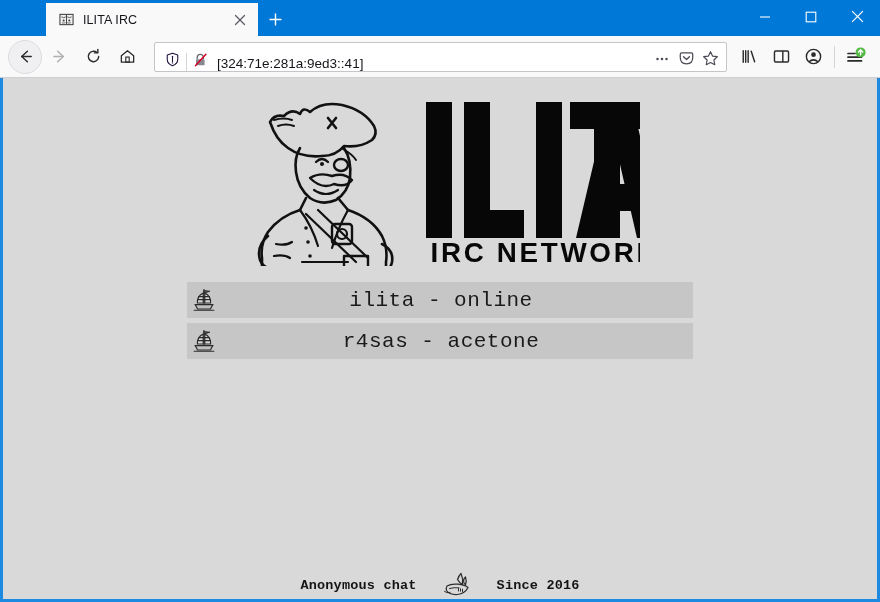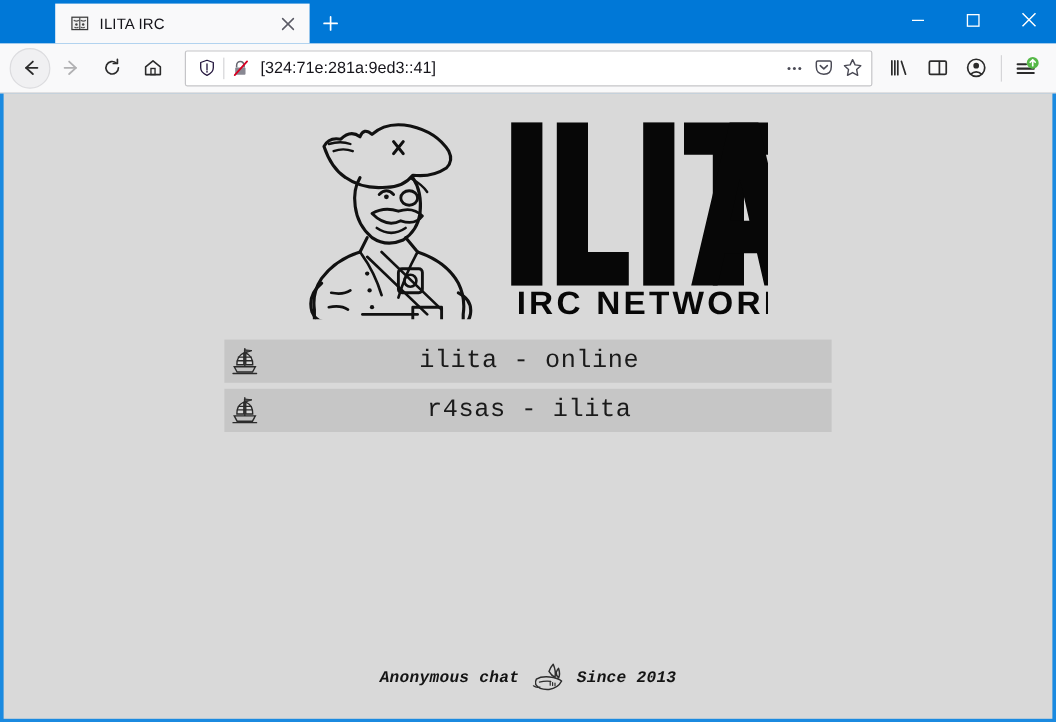--- a/index.html
+++ b/index.html
@@ -129,21 +129,21 @@
   .navbtn.fwd svg { stroke: #b1b1b3; }
 
   #urlbar {
     flex: 1 1 auto;
     height: 30px;
     margin: 0 6px 0 10px;
     background: #ffffff;
     border: 1px solid #c5c5c8;
     border-radius: 2px;
     display: flex;
-    align-items: center;
+    align-items: flex-end;
     padding: 0 4px 0 6px;
   }
 
   .urlicon {
     width: 22px;
     height: 22px;
     display: flex;
     align-items: center;
     justify-content: center;
     flex: 0 0 auto;
@@ -252,26 +252,25 @@
     font-size: 21px;
     color: #1a1a1a;
     letter-spacing: 0.5px;
     padding-right: 30px;
   }
 
   #footer {
     position: absolute;
     left: 0;
     right: 0;
-    top: 472px;
-    display: flex;
-    align-items: center;
-    justify-content: center;
-    gap: 1px;
-    font-style: italic;
+    top: 492px;
+    display: flex;
+    align-items: center;
+    justify-content: center;
+    gap: 17px;
   }
 
   .footer-text {
     font-family: "Liberation Mono", monospace;
     font-size: 13.5px;
     font-weight: bold;
     color: #141414;
     letter-spacing: 0.2px;
   }
 
@@ -546,37 +545,37 @@
                 <path d="M13 2.5 L13 18"></path>
                 <path d="M13 3.5 L19 4.2 L13 6.2 Z" fill="#4a4a4a" stroke-width="0.8"></path>
                 <path d="M12.2 6 Q6 9 6.4 16 L12.2 16 Z" fill="#d8d8d8"></path>
                 <path d="M13.8 6 Q20 9 19.6 16 L13.8 16 Z" fill="#d8d8d8"></path>
                 <path d="M7.6 9.6 L18.4 9.6 M7 12.6 L19 12.6"></path>
                 <path d="M4.2 17.6 L21.8 17.6 L19.4 22 L6.6 22 Z" fill="#c0c0c0"></path>
                 <path d="M3.2 23.2 L22.8 23.2"></path>
               </g>
             </svg>
           </span>
-          <span class="channel-label">r4sas - ilita</span>
+          <span class="channel-label">r4sas - acetone</span>
         </div>
 
       </div>
 
       <div id="footer">
         <span class="footer-text">Anonymous chat</span>
         <span class="footer-ship">
           <svg width="32" height="28" viewBox="0 0 32 28">
             <g fill="none" stroke="#2d2d2d" stroke-width="1.25" stroke-linecap="round" stroke-linejoin="round">
               <path d="M20 2.5 Q22.5 8 21.5 13.5 Q18.5 12 16.5 8.5 Q18 4.5 20 2.5 Z"></path>
               <path d="M24.5 6 Q26 10.5 24.5 14 Q22.5 12.5 22.5 9.5 Q23.2 7.2 24.5 6 Z"></path>
               <path d="M6 15 Q10 12.5 17 13.2 Q24 14 27 16.5 Q24 22.5 16.5 23.5 Q8.5 24 5.5 19.5 Q4.8 16.8 6 15 Z"></path>
               <path d="M8.5 17.5 Q13 16.2 18 16.8" stroke-width="1"></path>
               <path d="M17.5 17.5 L17.5 20 M19.5 17.8 L19.5 20.2 M21.5 18.2 L21.5 20.5" stroke-width="1"></path>
               <path d="M3.5 20.5 Q6 22.5 9 21.5" stroke-width="1"></path>
             </g>
           </svg>
         </span>
-        <span class="footer-text">Since 2013</span>
+        <span class="footer-text">Since 2016</span>
       </div>
 
     </div>
   </div>
 </div>
 
 </body></html>

